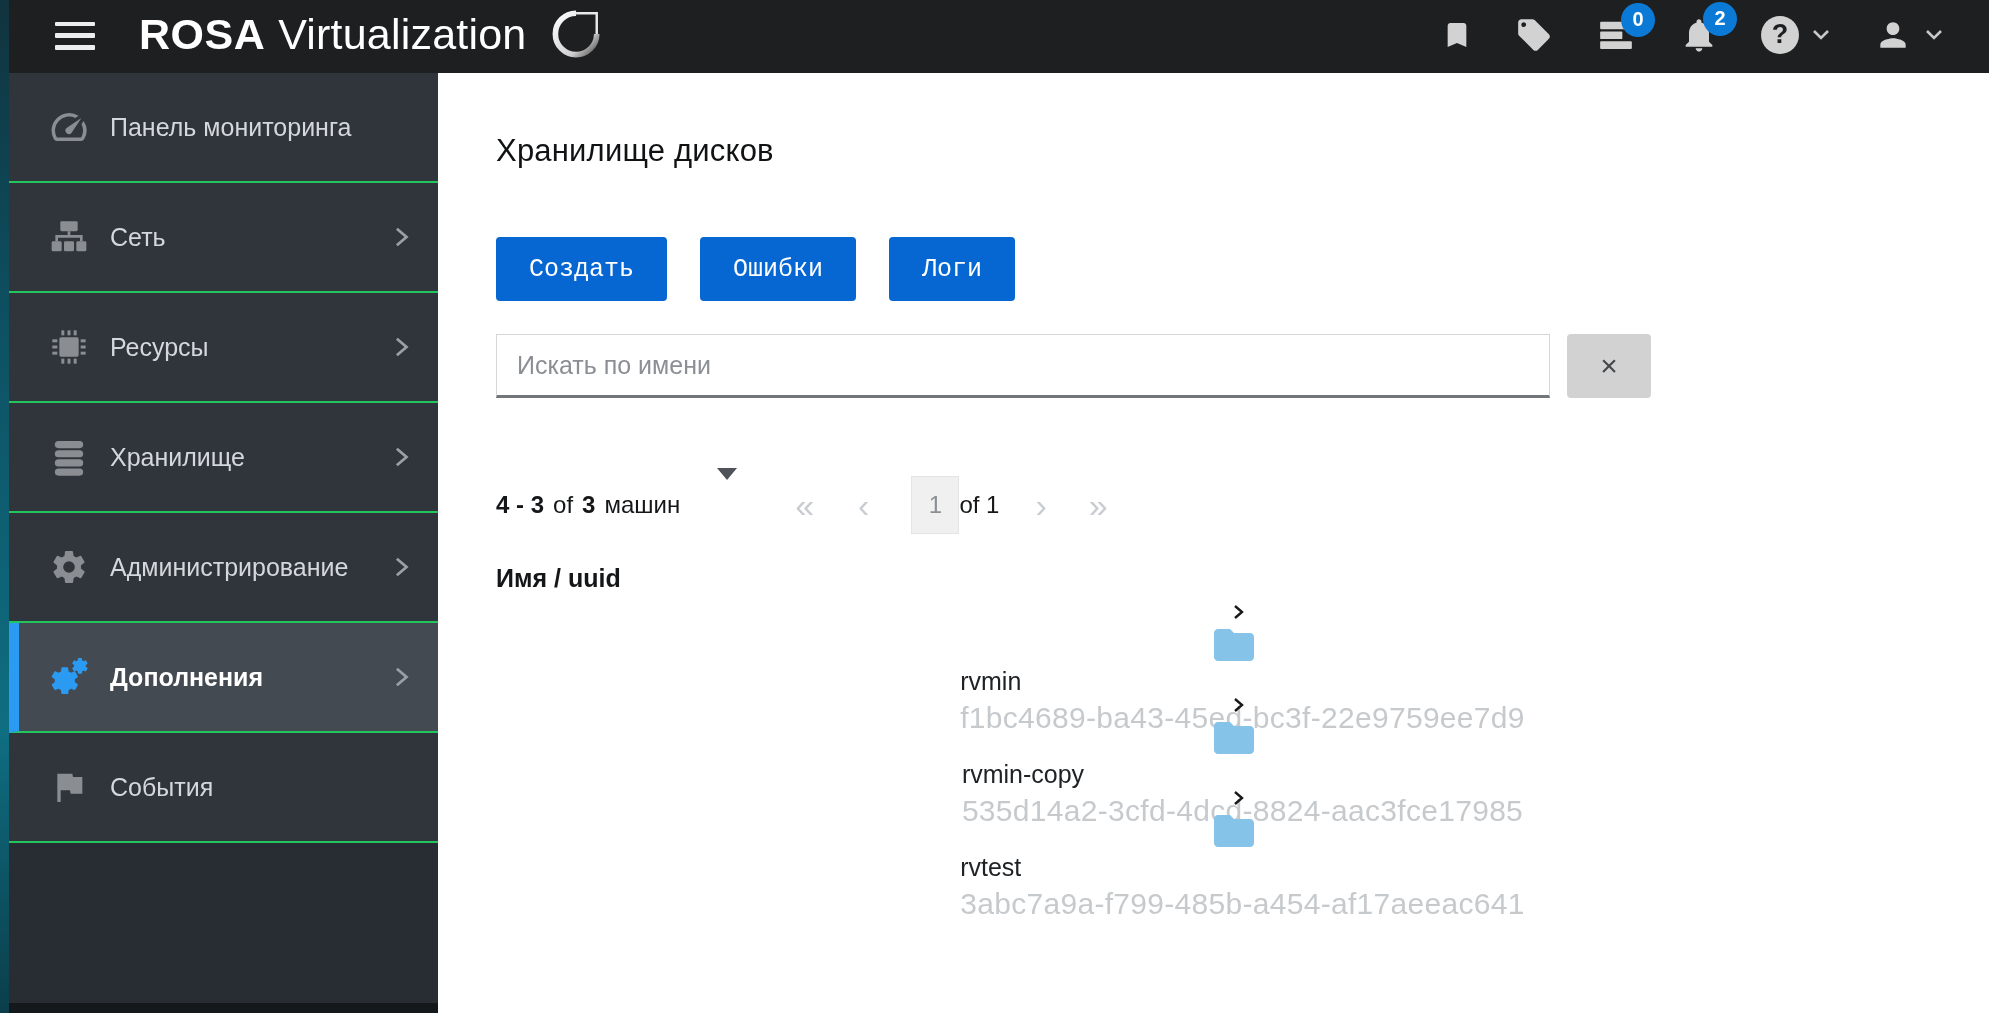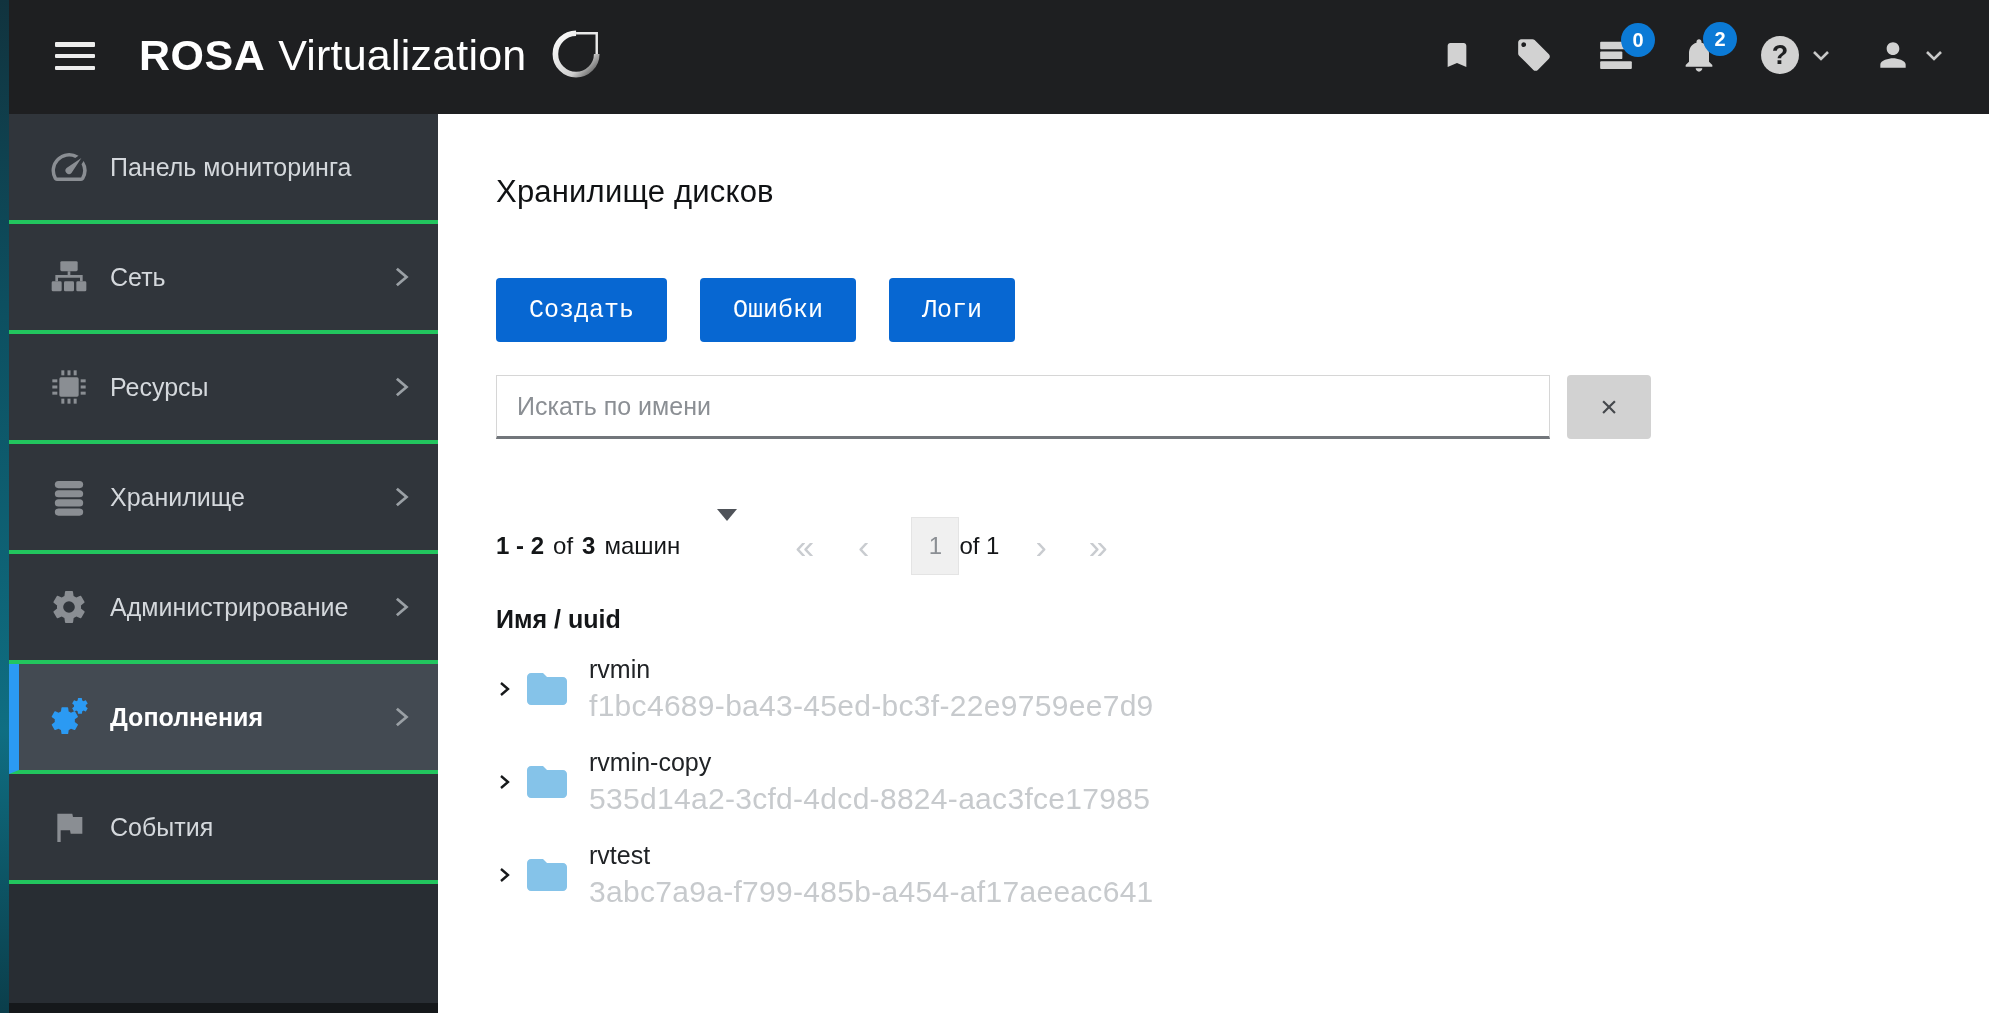--- a/index.html
+++ b/index.html
@@ -7,21 +7,21 @@
   body {
     width:1989px; height:1013px; overflow:hidden; background:#fff;
     font-family:"Liberation Sans", sans-serif; position:relative;
   }
   
   .edge-strip { position:absolute; left:0; top:0; width:9px; height:1013px;
     background:linear-gradient(180deg,#11333e 0%,#0d4f60 30%,#0f6e82 72%,#0b3e4b 100%); }
   .app { position:absolute; left:9px; top:0; width:1980px; height:1013px; display:flex; flex-direction:column; }
 
   
-  .masthead { height:114px; flex:none; background:#1e1f21; display:flex; align-items:center;
+  .masthead { height:73px; flex:none; background:#1e1f21; display:flex; align-items:center;
     padding:0 44px 14px 46px; }
   .hamburger { background:none; border:none; cursor:pointer; padding:0; margin-top:12px;
     width:40px; height:28px; display:flex; flex-direction:column; justify-content:space-between; }
   .hamburger span { display:block; height:4.5px; background:#ededed; border-radius:1px; }
   .brand { margin-left:44px; margin-top:10px; display:flex; align-items:center; color:#fff; }
   .brand-name { font-size:43px; font-weight:bold; letter-spacing:0.5px; }
   .brand-product { font-size:43px; font-weight:400; margin-left:13px; letter-spacing:0.2px; }
   .logo-mark { margin-left:20px; margin-top:-4px; }
   .mast-right { margin-left:auto; display:flex; align-items:center; gap:42px; margin-top:10px; }
   .mast-btn { position:relative; background:none; border:none; padding:0; cursor:pointer;
@@ -32,21 +32,21 @@
   .help-circle { width:38px; height:38px; border-radius:50%; background:#d2d2d2; color:#1e1f21;
     font-weight:bold; font-size:27px; display:flex; align-items:center; justify-content:center; }
   .caret-down { margin-left:11px; color:#c8c8c8; }
 
   
   .body-row { flex:1; display:flex; min-height:0; }
 
   
   .sidebar { width:429px; flex:none; background:#282d33; display:flex; flex-direction:column; }
   .nav-item { position:relative; height:110px; flex:none; display:flex; align-items:center;
-    padding-left:39px; background:#30353b; border-bottom:4px solid #22c55e;
+    padding-left:39px; background:#30353b; border-bottom:2px solid #22c55e;
     color:#d4d8dc; font-size:25px; cursor:pointer; text-align:left; border-top:none;
     border-left:none; border-right:none; width:100%; font-family:inherit; }
   .nav-icon { width:42px; height:42px; margin-right:20px; flex:none; color:#8a8e93;
     display:flex; align-items:center; justify-content:center; }
   .nav-chevron { position:absolute; right:26px; top:50%; transform:translateY(-50%); color:#9aa0a5; display:flex; }
   .nav-item.active { background:#434a52; border-left:10px solid #2b9af3; padding-left:29px;
     color:#fff; font-weight:bold; }
   .nav-item.active .nav-icon { color:#2b9af3; }
   .sidebar-fill { flex:1; background:#282d33; }
   .sidebar-foot { height:10px; flex:none; background:#15181b; }
@@ -76,21 +76,21 @@
   .pg-arrow { background:none; border:none; padding:0; cursor:default; font-size:34px;
     color:#c9ccd0; font-family:inherit; line-height:1; }
   .pg-arrow.dbl { letter-spacing:-2px; }
   .sp46 { margin-left:46px; } .sp42 { margin-left:42px; } .sp36 { margin-left:36px; } .sp16 { margin-left:0; }
   .pg-page { width:48px; height:58px; background:#f0f0f0; border:1px solid #e4e4e4;
     text-align:center; font-size:24px; color:#8b8f94; font-family:inherit; }
   .pg-pages { font-size:24px; color:#141618; }
 
   .grid-header { margin-top:30px; font-size:25px; font-weight:bold; color:#141618; }
   .vm-rows { margin-top:8px; }
-  .vm-row { display:flex; align-items:center; height:93px; cursor:pointer; }
+  .vm-row { display:flex; align-items:center; height:93px; cursor:pointer;flex-direction:column; }
   .row-chevron { background:none; border:none; padding:0; cursor:pointer; color:#17191b;
     display:flex; margin-right:10px; }
   .folder-icon { color:#85c3e9; margin-right:17px; display:flex; }
   .vm-text { display:flex; flex-direction:column; gap:5px; }
   .vm-name { font-size:25px; color:#202326; }
   .vm-uuid { font-size:30px; color:#c7cacd; letter-spacing:0.3px; }
 </style>
 </head>
 <body>
 
@@ -294,21 +294,21 @@
 
       <div class="search-row">
         <input class="search-input" type="text" placeholder="Искать по имени" style="">
         <button class="clear-btn">
           <span>×</span>
         </button>
       </div>
 
       <div class="pagination">
         <div class="pg-summary">
-          <span class="pg-bold">1 - 2</span>
+          <span class="pg-bold">4 - 3</span>
           <span>of</span>
           <span class="pg-bold">3</span>
           <span>машин</span>
         </div>
         <button class="pg-caret-btn">
           <span class="pg-caret"></span>
         </button>
         <div class="pg-nav">
           <button class="pg-arrow dbl">«</button>
           <button class="pg-arrow sp46">‹</button>

